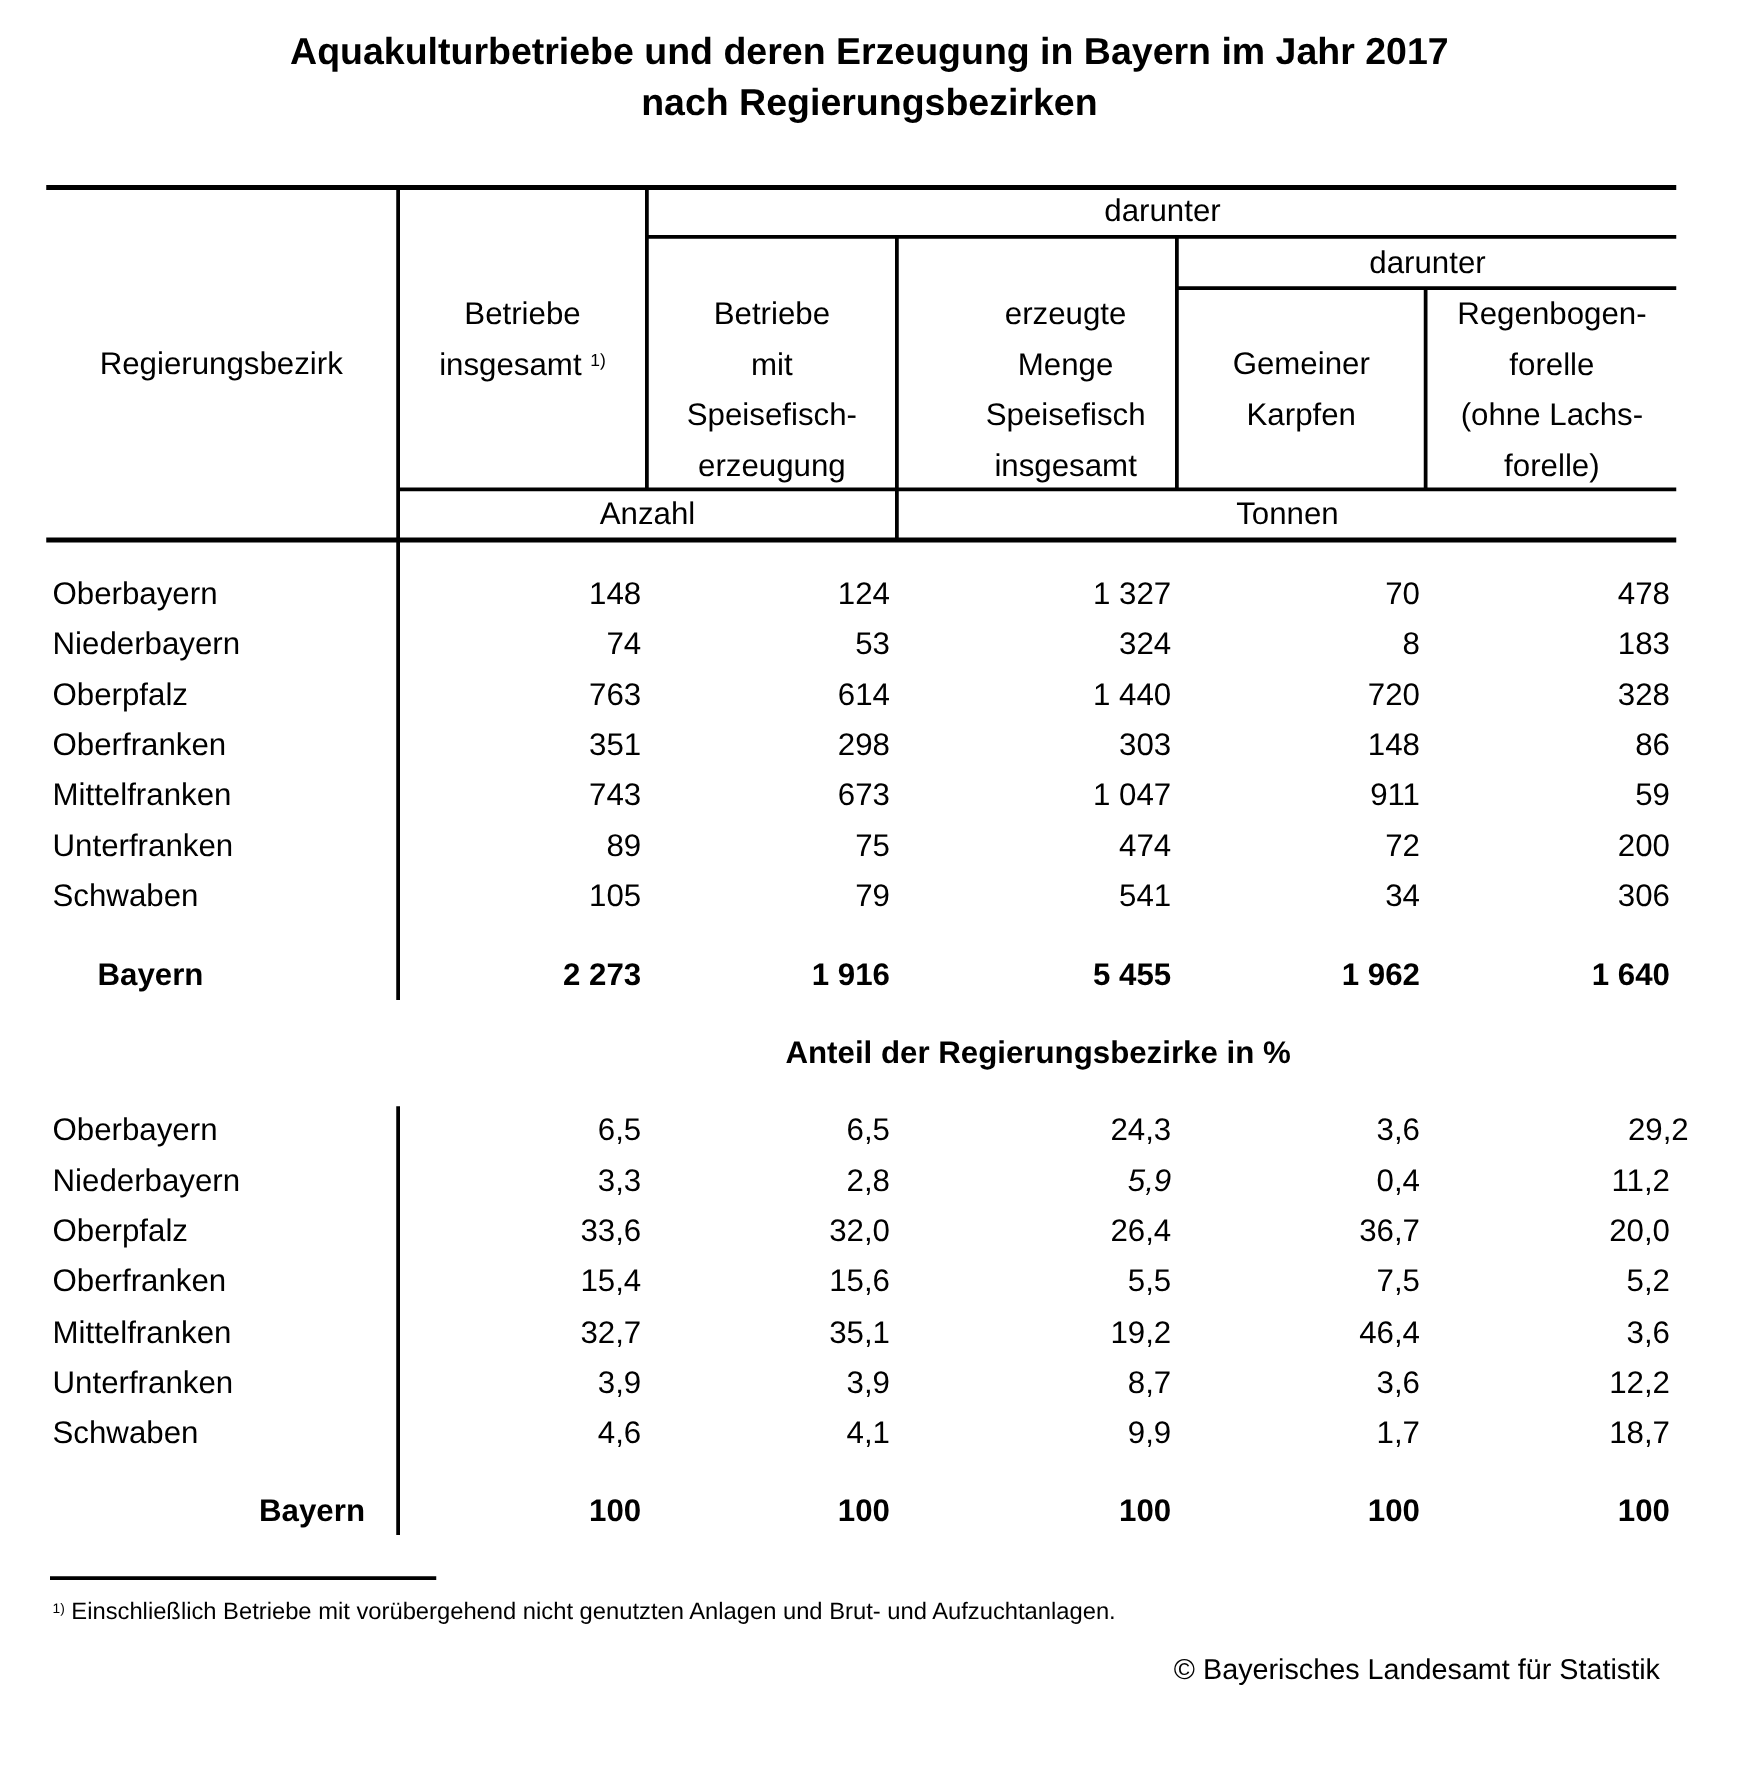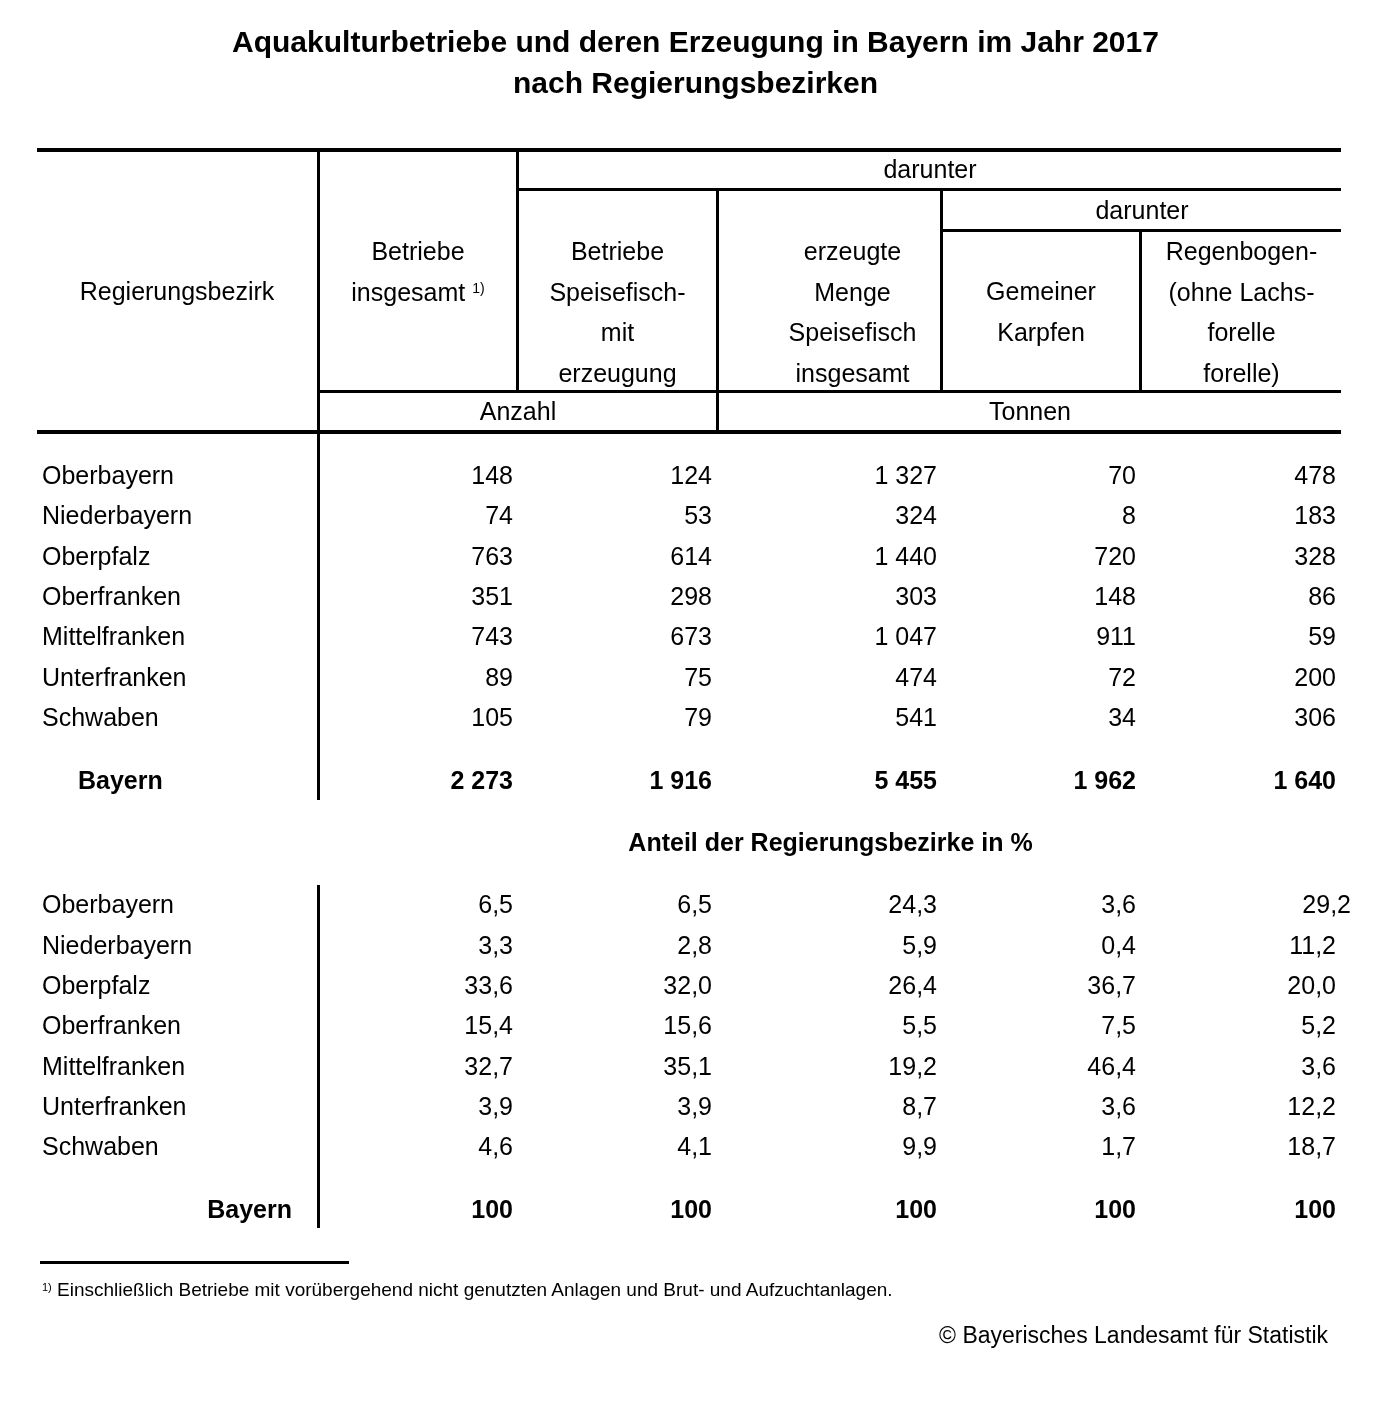--- a/index.html
+++ b/index.html
@@ -45,41 +45,41 @@
   <div class="hdr" style="left:519px; width:822px; top:149px;">darunter</div>
   <div class="hdr" style="left:943px; width:398px; top:190px;">darunter</div>
 
   <div class="hdr" style="left:320px; width:196px; top:231px;">
     <div>Betriebe</div>
     <div><span>insgesamt</span> <sup>1)</sup></div>
   </div>
 
   <div class="hdr" style="left:519px; width:197px; top:231px;">
     <div>Betriebe</div>
+    <div>mit</div>
     <div>Speisefisch-</div>
-    <div>mit</div>
     <div>erzeugung</div>
   </div>
 
   <div class="hdr" style="left:719px; width:267px; top:231px;">
     <div>erzeugte</div>
     <div>Menge</div>
     <div>Speisefisch</div>
     <div>insgesamt</div>
   </div>
 
   <div class="hdr" style="left:943px; width:196px; top:271px;">
     <div>Gemeiner</div>
     <div>Karpfen</div>
   </div>
 
   <div class="hdr" style="left:1142px; width:199px; top:231px;">
     <div>Regenbogen-</div>
+    <div>forelle</div>
     <div>(ohne Lachs-</div>
-    <div>forelle</div>
     <div>forelle)</div>
   </div>
 
   <div class="hdr" style="left:320px; width:396px; top:391px;">Anzahl</div>
   <div class="hdr" style="left:719px; width:622px; top:391px;">Tonnen</div>
 </div>
 
 <div>
 
   <div class="row-label" style="top:460px;">Oberbayern</div>
@@ -146,21 +146,21 @@
   <div class="row-label" style="top:889px;">Oberbayern</div>
   <div class="cell" style="right:878px; top:889px;">6,5</div>
   <div class="cell" style="right:679px; top:889px;">6,5</div>
   <div class="cell" style="right:454px; top:889px;">24,3</div>
   <div class="cell" style="right:255px; top:889px;">3,6</div>
   <div class="cell" style="right:40px; top:889px;">29,2</div>
 
   <div class="row-label" style="top:930px;">Niederbayern</div>
   <div class="cell" style="right:878px; top:930px;">3,3</div>
   <div class="cell" style="right:679px; top:930px;">2,8</div>
-  <div class="cell" style="right:454px; top:930px;">5,9</div>
+  <div class="cell" style="right:454px; top:930px;font-style:italic;">5,9</div>
   <div class="cell" style="right:255px; top:930px;">0,4</div>
   <div class="cell" style="right:55px; top:930px;">11,2</div>
 
   <div class="row-label" style="top:970px;">Oberpfalz</div>
   <div class="cell" style="right:878px; top:970px;">33,6</div>
   <div class="cell" style="right:679px; top:970px;">32,0</div>
   <div class="cell" style="right:454px; top:970px;">26,4</div>
   <div class="cell" style="right:255px; top:970px;">36,7</div>
   <div class="cell" style="right:55px; top:970px;">20,0</div>
 

